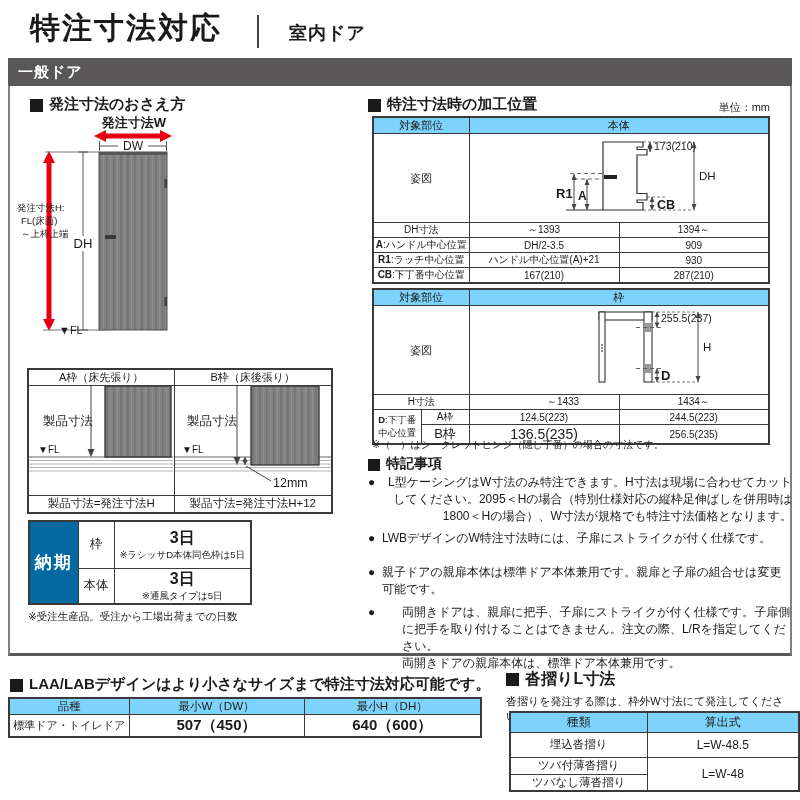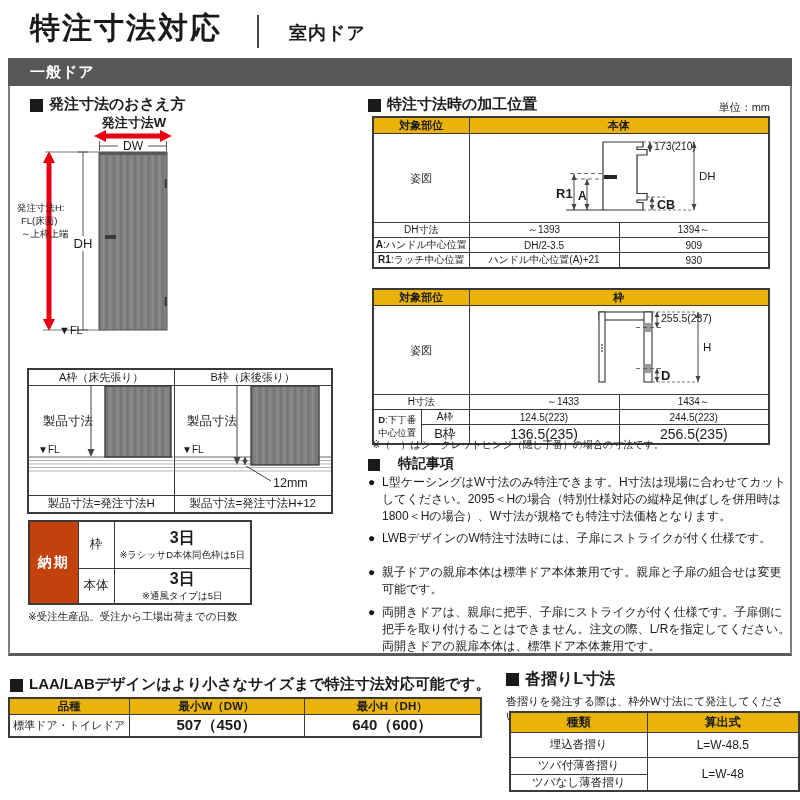--- a/index.html
+++ b/index.html
@@ -4,33 +4,33 @@
 <style>
   * { margin:0; padding:0; box-sizing:border-box; }
   html,body { width:800px; height:800px; background:#fff; overflow:hidden; position:relative;
     font-family:"Liberation Sans","DejaVu Sans",sans-serif; color:#1a1a1a; }
   .abs { position:absolute; }
   .sq { background:#1a1a1a; display:inline-block; }
   .hd { font-weight:bold; }
   table { border-collapse:collapse; table-layout:fixed; }
   .dtbl { border:2px solid #3a3a3a; }
   .dtbl td, .dtbl th { border:1px solid #3a3a3a; text-align:center; vertical-align:middle; padding:0; overflow:hidden; }
-  .thbg { background:#eab308; font-weight:bold; }
+  .thbg { background:#7dd3fc; font-weight:normal; }
   .cellrel { position:relative; }
   .notes-text { white-space:pre-line; }
   svg text { fill:#1a1a1a; }
 </style>
 </head>
 <body>
 
 <div class="abs hd" style="left:30px;top:8px;font-size:30px;letter-spacing:2px;">特注寸法対応</div>
 <div class="abs" style="left:257px;top:15px;width:2px;height:33px;background:#444;"></div>
 <div class="abs hd" style="left:289px;top:21px;font-size:18px;letter-spacing:1px;">室内ドア</div>
 
-<div class="abs" style="left:8px;top:58px;width:784px;height:28px;background:#595757;color:#fff;font-weight:bold;font-size:15px;line-height:28px;padding-left:22px;letter-spacing:1px;">一般ドア</div>
+<div class="abs" style="left:8px;top:58px;width:784px;height:28px;background:#595757;color:#fff;font-weight:bold;font-size:15px;line-height:28px;padding-left:10px;letter-spacing:1px;">一般ドア</div>
 
 <div class="abs" style="left:8px;top:86px;width:784px;height:570px;border-left:2px solid #808080;border-right:2px solid #808080;border-bottom:3px solid #595757;"></div>
 
 <div class="abs sq" style="left:30px;top:99px;width:13px;height:13px;"></div>
 <div class="abs hd" style="left:49px;top:95px;font-size:15px;">発注寸法のおさえ方</div>
 
 <svg class="abs" style="left:15px;top:115px;" width="345" height="238">
   <defs>
     <pattern id="woodA" width="7" height="300" patternUnits="userSpaceOnUse">
       <rect width="7" height="300" fill="#828282"></rect>
@@ -133,21 +133,21 @@
   <tr style="height:17px;font-size:11.5px;">
     <td>製品寸法=発注寸法H</td>
     <td>製品寸法=発注寸法H+12</td>
   </tr>
 </tbody>
   </table>
 
 <table class="abs dtbl" style="left:28px;top:520px;width:222px;">
   <tbody>
       <tr style="height:47px;">
-    <td rowspan="2" style="width:49px;background:#c2410c;color:#fff;font-weight:bold;font-size:14px;letter-spacing:2px;">納期</td>
+    <td rowspan="2" style="width:49px;background:#0369a1;color:#fff;font-weight:bold;font-size:17px;letter-spacing:2px;">納期</td>
     <td style="width:36px;font-size:12.5px;">枠</td>
     <td style="width:137px;">
       <div class="hd" style="font-size:16px;">3日</div>
       <div style="font-size:9.5px;">※ラシッサD本体同色枠は5日</div>
     </td>
   </tr>
   <tr style="height:36px;">
     <td style="font-size:12.5px;">本体</td>
     <td>
       <div class="hd" style="font-size:16px;">3日</div>
@@ -220,20 +220,25 @@
   </tr>
   <tr style="height:14px;font-size:10px;">
     <td><b>A</b><span>:ハンドル中心位置</span></td>
     <td>DH/2-3.5</td>
     <td>909</td>
   </tr>
   <tr style="height:14px;font-size:10px;">
     <td><b>R1</b><span>:ラッチ中心位置</span></td>
     <td>ハンドル中心位置(A)+21</td>
     <td>930</td>
+  </tr>
+  <tr style="height:14px;font-size:10px;">
+    <td><b>CB</b><span>:下丁番中心位置</span></td>
+    <td>167(210)</td>
+    <td>287(210)</td>
   </tr>
 </tbody>
   </table>
 
 <table class="abs dtbl" style="left:372px;top:288px;width:398px;">
   <tbody>
       <tr style="height:14px;font-size:11px;">
     <td class="thbg" colspan="2" style="width:96px;">対象部位</td>
     <td class="thbg" colspan="2">枠</td>
   </tr>
@@ -284,44 +289,44 @@
       <div><b>D</b><span>:下丁番</span></div>
       <div>中心位置</div>
     </td>
     <td style="width:48px;font-size:10px;">A枠</td>
     <td style="font-size:10px;">124.5(223)</td>
     <td style="font-size:10px;">244.5(223)</td>
   </tr>
   <tr style="height:15px;">
     <td style="font-size:13px;">B枠</td>
     <td style="font-size:14px;">136.5(235)</td>
-    <td style="font-size:14px;margin-left:12px;">256.5(235)</td>
+    <td style="font-size:10px;margin-left:12px;">256.5(235)</td>
   </tr>
 </tbody>
   </table>
 <div class="abs" style="left:372px;top:438px;font-size:10px;">※（　）はシークレットヒンジ（隠し丁番）の場合の寸法です。</div>
 
 <div class="abs sq" style="left:368px;top:459px;width:12px;height:12px;"></div>
-<div class="abs hd" style="left:398px;top:455px;font-size:14px;">特記事項</div>
+<div class="abs hd" style="left:386px;top:455px;font-size:14px;">特記事項</div>
 <div class="abs" style="left:368px;top:474px;width:424px;font-size:12px;line-height:17px;">
   <div style="display:flex;margin-bottom:5px;">
     <span style="width:14px;flex:none;">●</span>
-    <span class="notes-text" style="flex:1;">L型ケーシングはW寸法のみ特注できます。H寸法は現場に合わせてカットしてください。2095＜Hの場合（特別仕様対応の縦枠足伸ばしを併用時は1800＜Hの場合）、W寸法が規格でも特注寸法価格となります。</span>
+    <span class="notes-text" style="flex:1;text-align:right;">L型ケーシングはW寸法のみ特注できます。H寸法は現場に合わせてカットしてください。2095＜Hの場合（特別仕様対応の縦枠足伸ばしを併用時は1800＜Hの場合）、W寸法が規格でも特注寸法価格となります。</span>
   </div>
   <div style="display:flex;margin-bottom:17px;">
     <span style="width:14px;flex:none;">●</span>
     <span class="notes-text" style="flex:1;">LWBデザインのW特注寸法時には、子扉にストライクが付く仕様です。</span>
   </div>
   <div style="display:flex;margin-bottom:6px;">
     <span style="width:14px;flex:none;">●</span>
     <span class="notes-text" style="flex:1;">親子ドアの親扉本体は標準ドア本体兼用です。親扉と子扉の組合せは変更可能です。</span>
   </div>
   <div style="display:flex;">
     <span style="width:14px;flex:none;">●</span>
-    <span class="notes-text" style="flex:1;">両開きドアは、親扉に把手、子扉にストライクが付く仕様です。子扉側に把手を取り付けることはできません。注文の際、L/Rを指定してください。
+    <span class="notes-text" style="flex:1;margin-left:20px;">両開きドアは、親扉に把手、子扉にストライクが付く仕様です。子扉側に把手を取り付けることはできません。注文の際、L/Rを指定してください。
 両開きドアの親扉本体は、標準ドア本体兼用です。</span>
   </div>
 </div>
 
 <div class="abs sq" style="left:10px;top:679px;width:13px;height:13px;"></div>
 <div class="abs hd" style="left:29px;top:675px;font-size:15px;text-align:center;">LAA/LABデザインはより小さなサイズまで特注寸法対応可能です。</div>
 <table class="abs dtbl" style="left:8px;top:697px;width:472px;">
   <tbody>
       <tr style="height:16px;font-size:11.5px;">
     <td class="thbg" style="width:120px;">品種</td>

